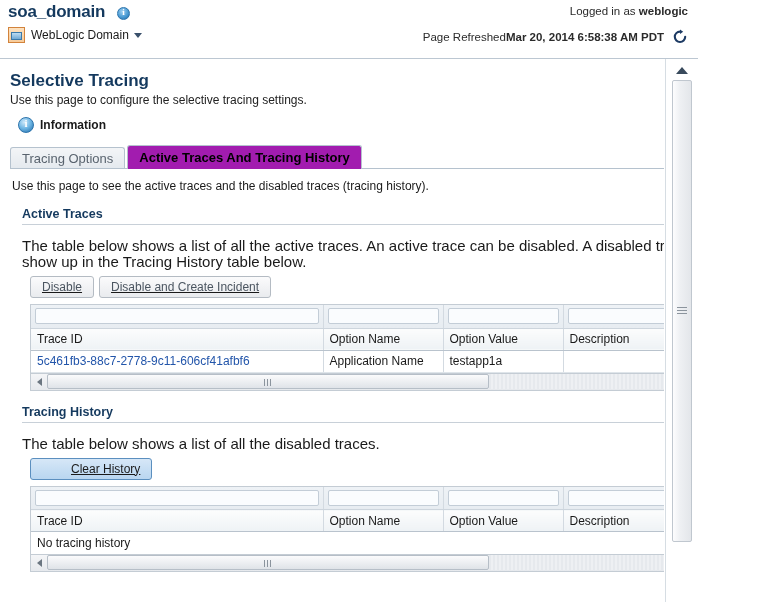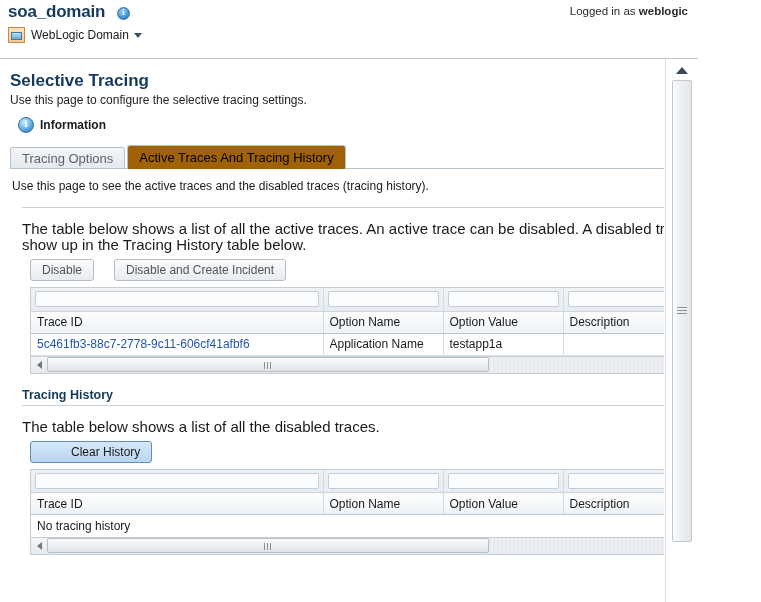--- a/index.html
+++ b/index.html
@@ -200,23 +200,23 @@
     position: relative;
     top: 0;
     cursor: pointer;
   }
   .tab.inactive {
     background: linear-gradient(180deg,#f3f5f7 0%, #e4e9ee 100%);
     color: #59636e;
     margin-right: 2px;
   }
   .tab.active {
-    background: #a16207;
+    background: #a21caf;
     color: #000;
-    font-weight: normal;
+    font-weight: bold;
     z-index: 3;
     height: 24px;
     line-height: 23px;
   }
   .tab-underline {
     margin-left: 10px;
     width: 707px;
     height: 1px;
     background: #b5c2ce;
     position: relative;
@@ -247,22 +247,23 @@
     margin-top: 13px;
     font-size: 15px;
     line-height: 16px;
     color: #1a1a1a;
   }
 
   
   .btn-row {
     margin-top: 6px;
     display: flex;
-    gap: 20px;
+    gap: 5px;
     padding-left: 8px;
+    text-decoration: underline;
   }
   .btn {
     font-family: "Liberation Sans", sans-serif;
     font-size: 12px;
     height: 22px;
     line-height: 20px;
     padding: 0 11px;
     box-sizing: border-box;
     border: 1px solid #b4bbc3;
     border-radius: 3px;
@@ -492,40 +493,51 @@
     <div class="wl-row">
       <span class="wl-icon"></span>
       <span class="wl-label">WebLogic Domain</span>
       <span class="caret-down"></span>
     </div>
 
     <div class="logged-in">
       <span>Logged in as </span><b>weblogic</b>
     </div>
 
+    <div class="refresh-row">
+      <span>Page Refreshed </span>
+        <b>Mar 20, 2014 6:58:38 AM PDT</b>
+      <span class="refresh-icon">
+        <svg width="16" height="16" viewBox="0 0 16 16" aria-hidden="true">
+          <path d="M8 2.6 A5.2 5.2 0 1 0 13.2 7.8" fill="none" stroke="#1c3a63" stroke-width="2.1" stroke-linecap="round"></path>
+          <polygon points="8,0.4 8,5.0 11.2,2.7" fill="#1c3a63"></polygon>
+        </svg>
+      </span>
+    </div>
   </div>
 
   <div class="body-area">
 
     <div class="page-title">Selective Tracing</div>
     <div class="page-sub">Use this page to configure the selective tracing settings.</div>
 
     <div class="info-head">
       <span class="info-icon-lg"></span>
       <span class="info-head-label">Information</span>
     </div>
 
     <div class="tabstrip">
       <div class="tab inactive">Tracing Options</div>
       <div class="tab active">Active Traces And Tracing History</div>
     </div>
     <div class="tab-underline"></div>
     <div class="tab-desc">Use this page to see the active traces and the disabled traces (tracing history).</div>
 
     <div class="section">
+      <div class="section-title">Active Traces</div>
       <div class="section-rule"></div>
       <div class="section-desc">The table below shows a list of all the active traces. An active trace can be disabled. A disabled trace will show up in the Tracing History table below.</div>
 
       <div class="btn-row">
         <button class="btn">Disable</button>
         <button class="btn">Disable and Create Incident</button>
       </div>
 
       <div class="table-wrap">
         <table class="grid">

